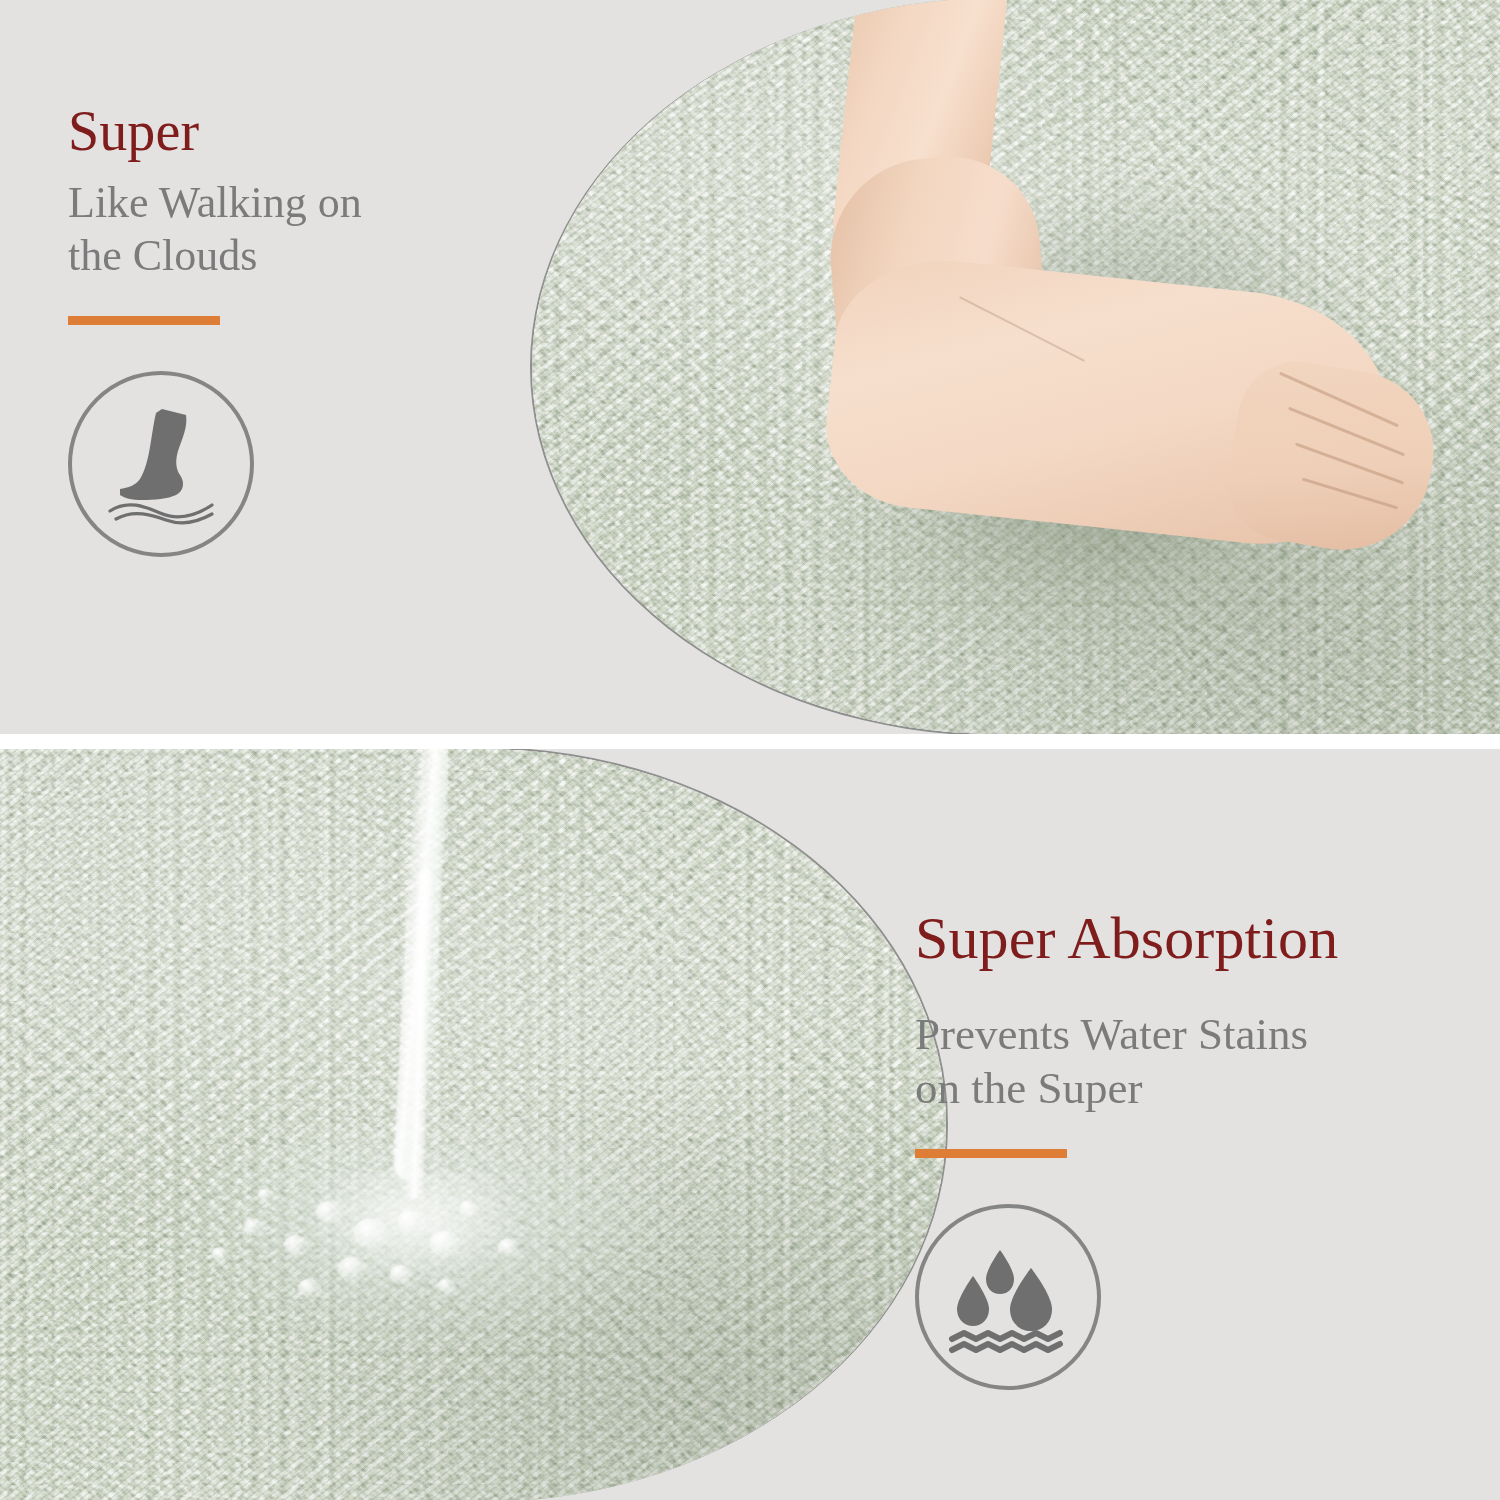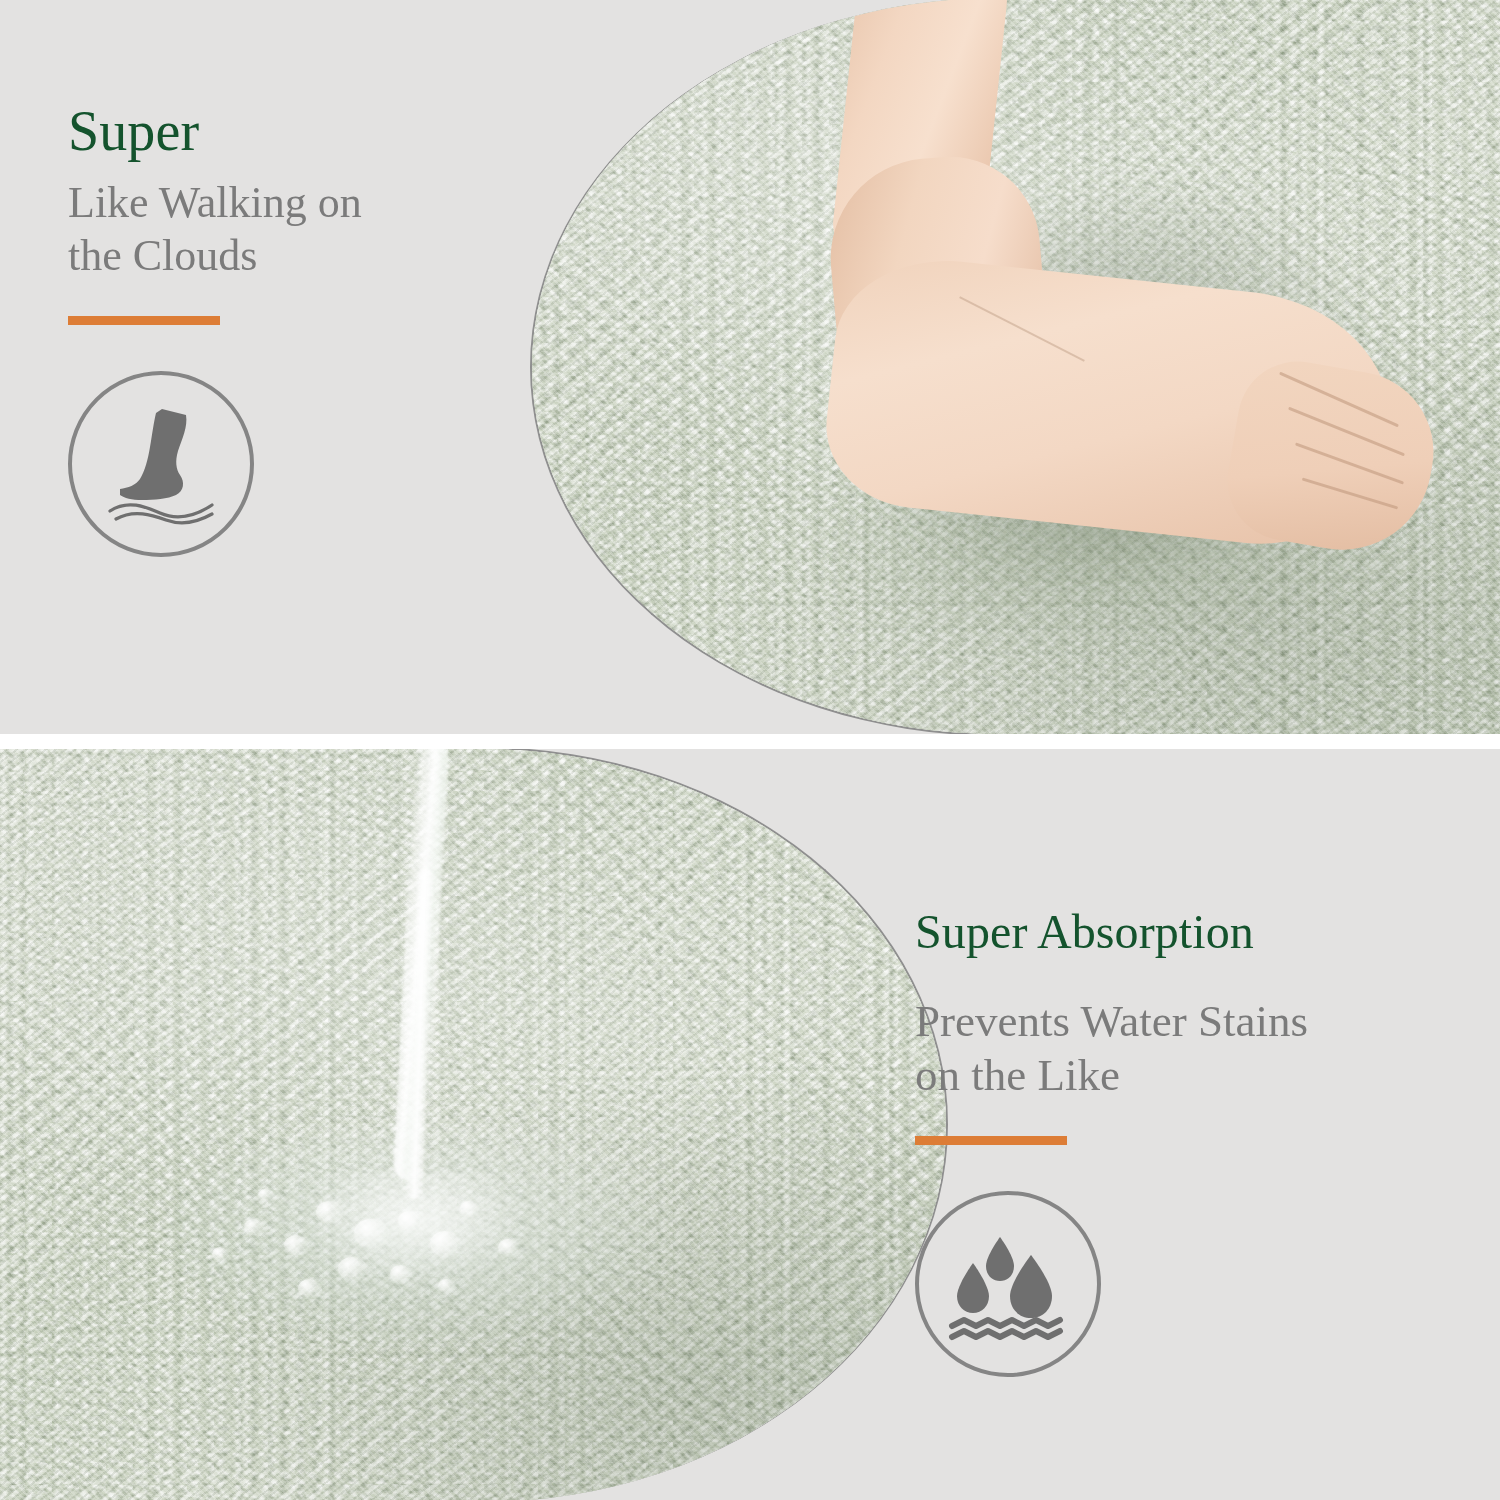--- a/index.html
+++ b/index.html
@@ -202,21 +202,21 @@
     background:radial-gradient(ellipse at 50% 40%, rgba(255,255,255,.65), rgba(255,255,255,0) 68%);
     filter:blur(3px);
   }
 
   
   .text-block { position:absolute; }
   .block-top-left   { left:68px; top:100px; width:430px; }
   .block-bottom-right { left:915px; top:905px; width:560px; }
 
   .headline {
-    color:#14532d;
+    color:#7f1d1d;
     font-size:56px;
     line-height:1.12;
     font-weight:400;
     letter-spacing:.1px;
   }
   .subhead {
     color:#7b7b7b;
     font-size:44px;
     line-height:1.20;
     font-weight:400;
@@ -234,21 +234,21 @@
     width:186px; height:186px;
     border:4px solid #858585;
     border-radius:50%;
     display:flex;
     align-items:center;
     justify-content:center;
   }
   .icon-circle svg { display:block; }
 
   
-  .block-bottom-right .headline { font-size:48px; }
+  .block-bottom-right .headline { font-size:60px; }
   .block-bottom-right .subhead  { font-size:45px;margin-top:35px; }
 </style>
 </head>
 <body>
 
 <div class="canvas">
 
   <div class="panel panel-top">
 
     <div class="photo photo-top-right">
@@ -321,21 +321,21 @@
         <div class="bubble" style="left:500px;top:490px;width:20px;height:17px;"></div>
       </div>
     </div>
 
     <div class="text-block block-bottom-right" style="top:156px; left:915px;">
       <div class="headline">
         <div>Super Absorption</div>
       </div>
       <div class="subhead">
         <div>Prevents Water Stains</div>
-        <div>on the Like</div>
+        <div>on the Super</div>
       </div>
       <div class="accent-bar wide"></div>
 
       <div class="icon-circle">
         <svg width="120" height="118" viewBox="0 0 120 118">
           <path d="M52 12 C52 12 66 31 66 41 C66 50 60 56 52 56 C44 56 38 50 38 41 C38 31 52 12 52 12 Z" fill="#6f6f6f"></path>
           <path d="M25 38 C25 38 41 60 41 71 C41 81 34 88 25 88 C16 88 9 81 9 71 C9 60 25 38 25 38 Z" fill="#6f6f6f"></path>
           <path d="M83 30 C83 30 104 57 104 71 C104 84 95 93 83 93 C71 93 62 84 62 71 C62 57 83 30 83 30 Z" fill="#6f6f6f"></path>
           <path d="M4 101 L16 95 L28 101 L40 95 L52 101 L64 95 L76 101 L88 95 L100 101 L112 95" fill="none" stroke="#6f6f6f" stroke-width="6" stroke-linecap="round" stroke-linejoin="round"></path>
           <path d="M4 112 L16 106 L28 112 L40 106 L52 112 L64 106 L76 112 L88 106 L100 112 L112 106" fill="none" stroke="#6f6f6f" stroke-width="6" stroke-linecap="round" stroke-linejoin="round"></path>

